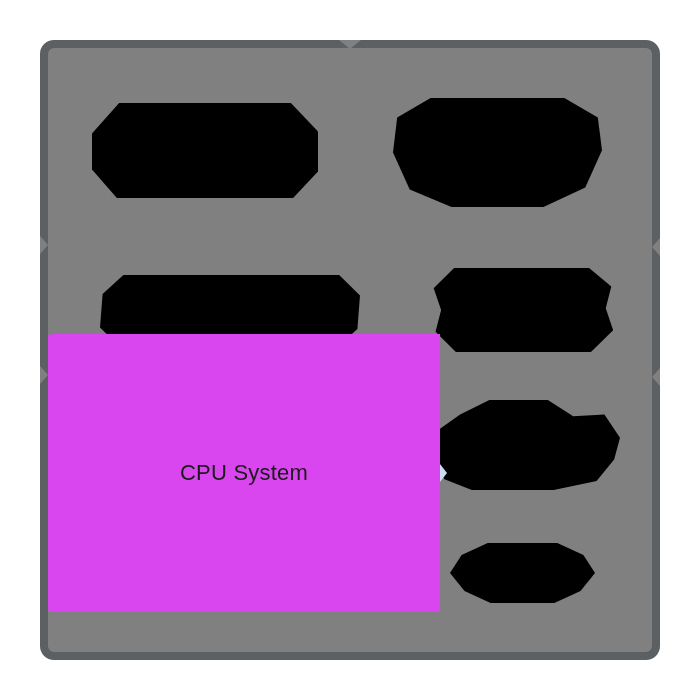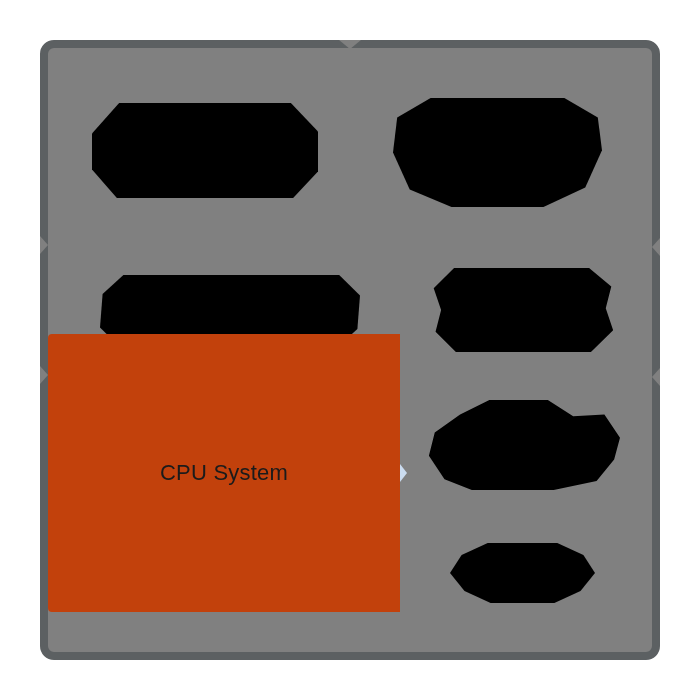--- a/index.html
+++ b/index.html
@@ -60,23 +60,23 @@
   .blob {
     position: absolute;
     background: #000000;
   }
 
   
   .cpu-panel {
     position: absolute;
     left: 48px;
     top: 334px;
-    width: 352px;
+    width: 392px;
     height: 278px;
-    background: #c2410c;
+    background: #d946ef;
     box-sizing: border-box;
     display: flex;
     align-items: center;
     justify-content: center;
     border-top-left-radius: 4px;
     border-bottom-left-radius: 4px;
   }
   .cpu-panel-label {
     font-size: 22px;
     font-weight: 400;

